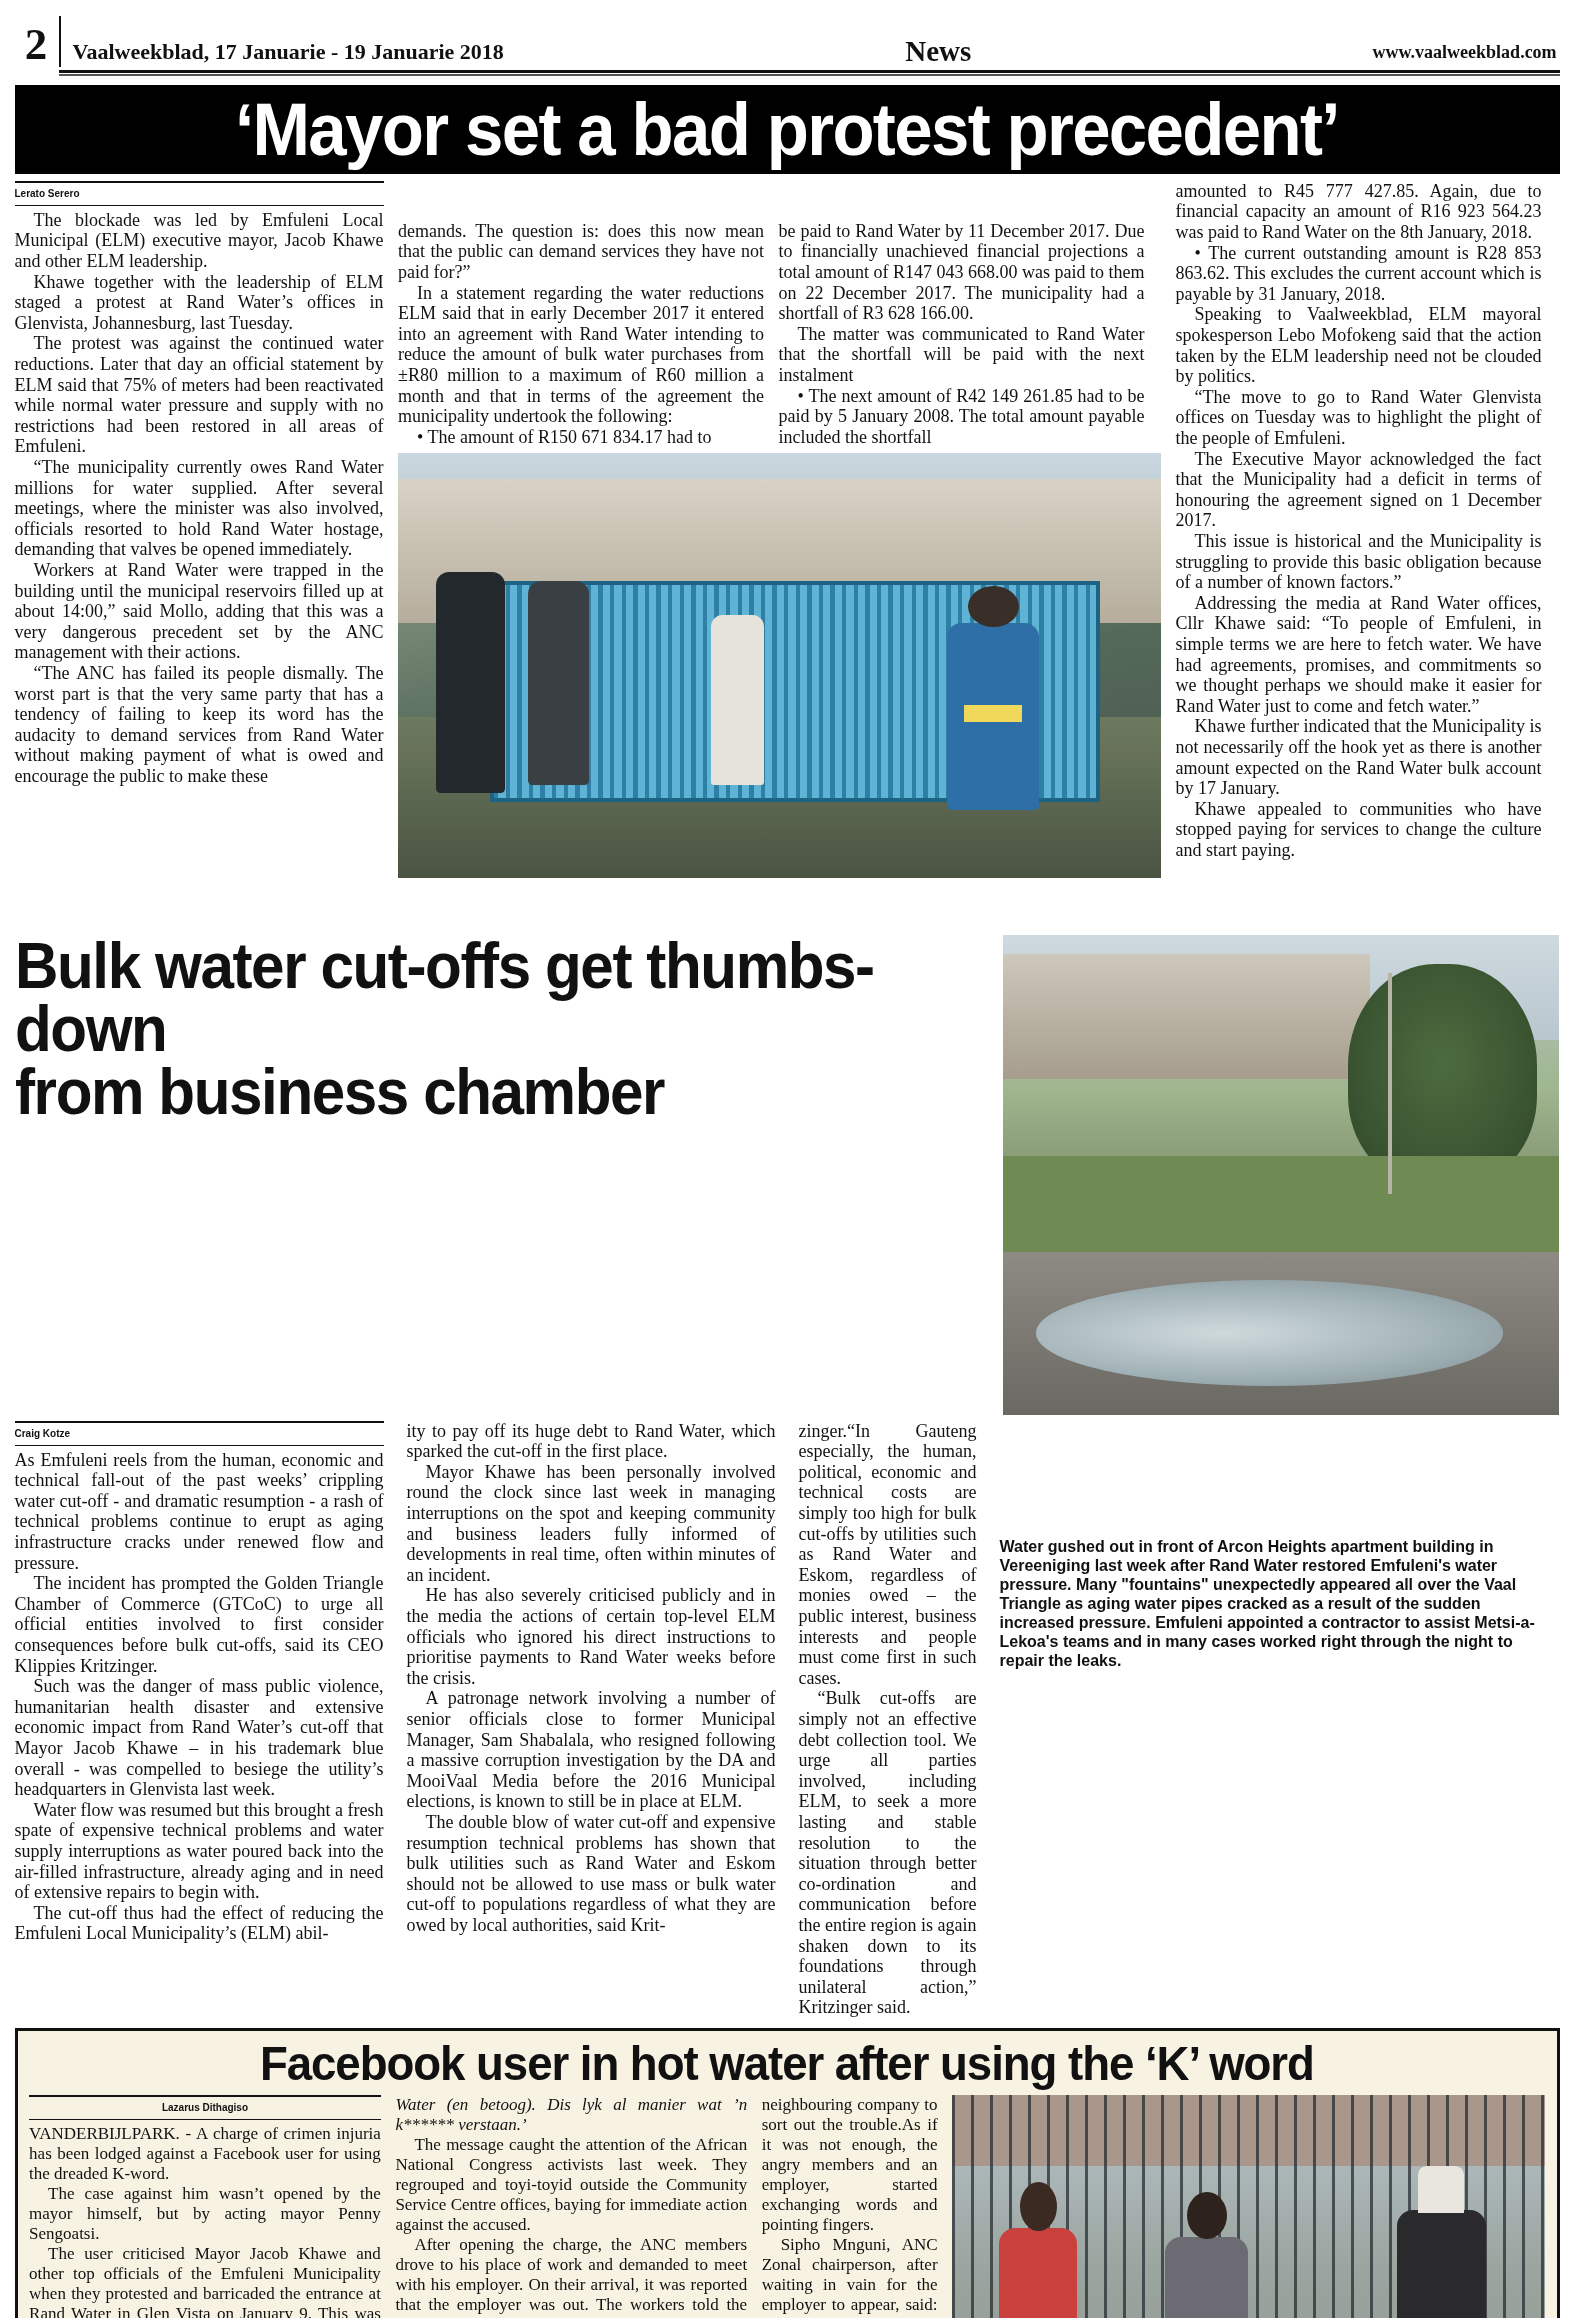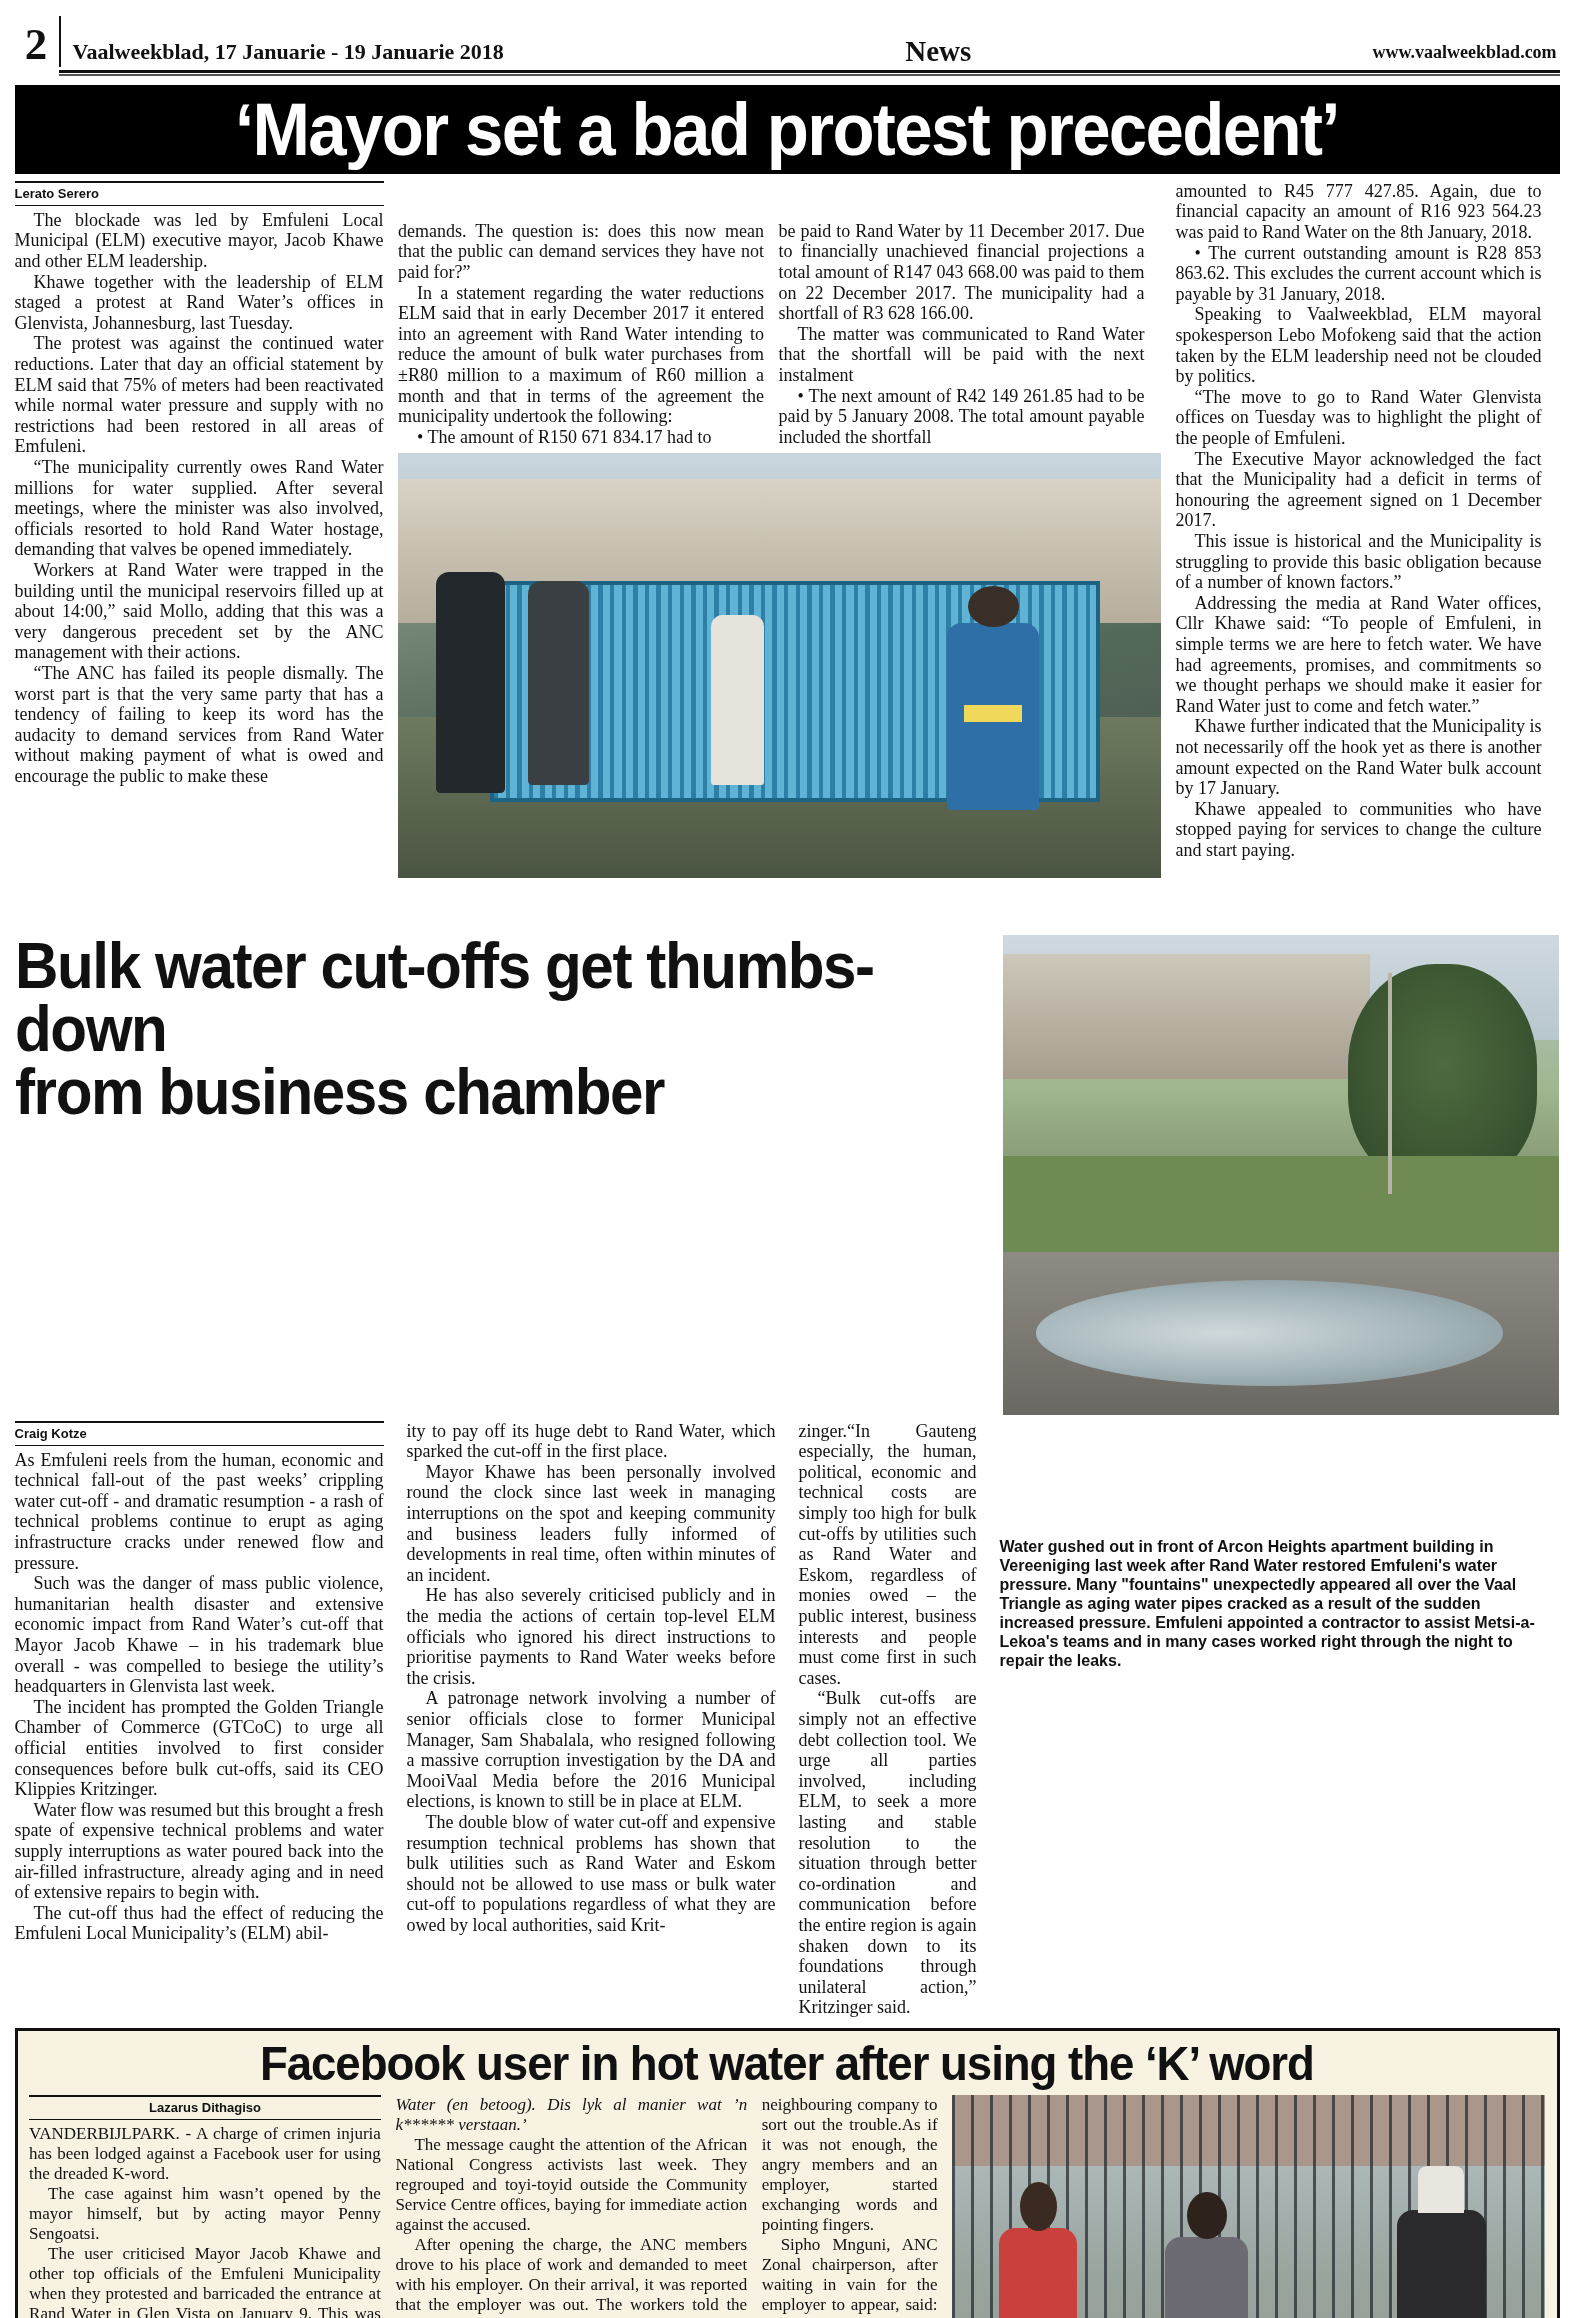--- a/index.html
+++ b/index.html
@@ -55,21 +55,21 @@
     line-height:76px;
     letter-spacing:-1.8px;
     transform:scaleX(0.92);
     white-space:nowrap;
   }
 
   
   .byline-wrap { border-top:2.2px solid #111; border-bottom:1.5px solid #111; padding:2.2px 0 2.2px 0; margin-bottom:3.6px; }
   .byline {
     font-family:"Liberation Sans", sans-serif;
-    font-weight:700; font-size:13px; line-height:18px;
+    font-weight:700; font-size:10px; line-height:18px;
   }
   .body p {
     font-family:"Liberation Serif", serif;
     font-size:18px;
     line-height:20.6px;
     text-align:justify;
     text-indent:19px;
     hyphens:auto;
     -webkit-hyphens:auto;
   }
@@ -276,22 +276,22 @@
       </div>
     </div>
 
     <div class="cols">
       <div class="a2c1">
         <div class="byline-wrap">
           <div class="byline">Craig Kotze</div>
         </div>
         <div class="body">
           <p class="noind">As Emfuleni reels from the human, economic and technical fall-out of the past weeks’ crippling water cut-off - and dramatic resumption - a rash of technical problems continue to erupt as aging infrastructure cracks under renewed flow and pressure.</p>
+          <p>The incident has prompted the Golden Triangle Chamber of Commerce (GTCoC) to urge all official entities involved to first consider consequences before bulk cut-offs, said its CEO Klippies Kritzinger.</p>
           <p>Such was the danger of mass public violence, humanitarian health disaster and extensive economic impact from Rand Water’s cut-off that Mayor Jacob Khawe – in his trademark blue overall - was compelled to besiege the utility’s headquarters in Glenvista last week.</p>
-          <p>The incident has prompted the Golden Triangle Chamber of Commerce (GTCoC) to urge all official entities involved to first consider consequences before bulk cut-offs, said its CEO Klippies Kritzinger.</p>
           <p>Water flow was resumed but this brought a fresh spate of expensive technical problems and water supply interruptions as water poured back into the air-filled infrastructure, already aging and in need of extensive repairs to begin with.</p>
           <p>The cut-off thus had the effect of reducing the Emfuleni Local Municipality’s (ELM) abil-</p>
         </div>
       </div>
 
       <div class="a2c2">
         <div class="body">
           <p class="noind">ity to pay off its huge debt to Rand Water, which sparked the cut-off in the first place.</p>
           <p>Mayor Khawe has been personally involved round the clock since last week in managing interruptions on the spot and keeping community and business leaders fully informed of developments in real time, often within minutes of an incident.</p>
           <p>He has also severely criticised publicly and in the media the actions of certain top-level ELM officials who ignored his direct instructions to prioritise payments to Rand Water weeks before the crisis.</p>

